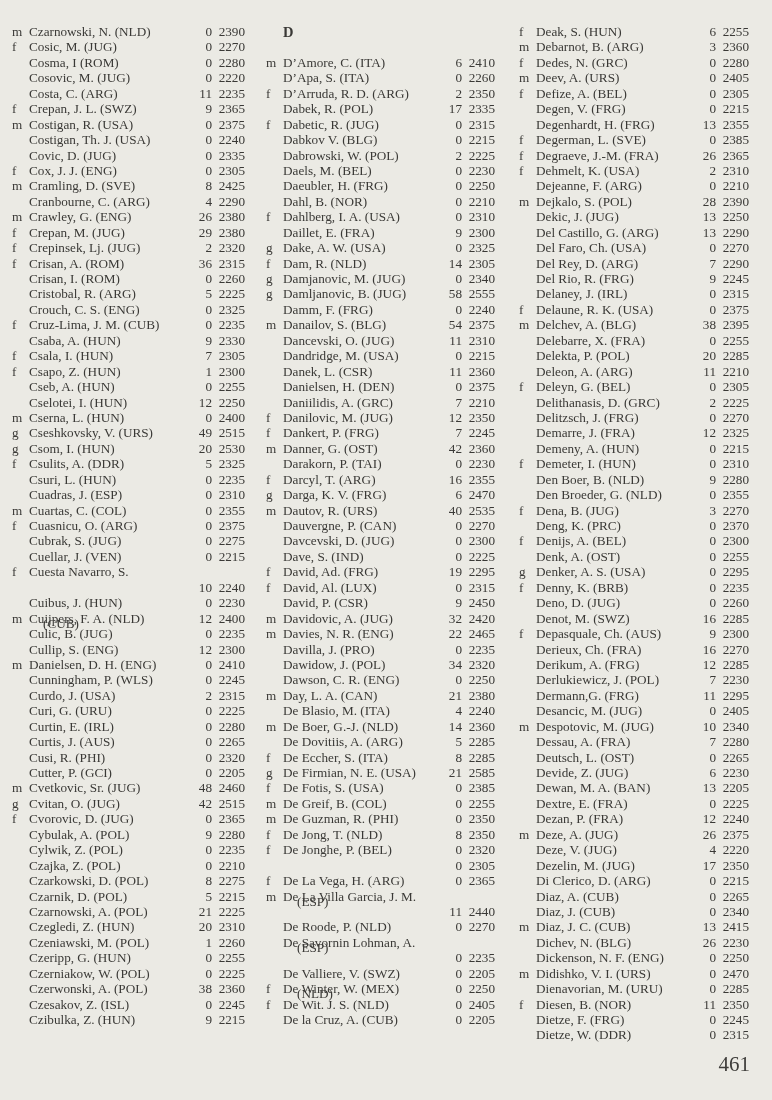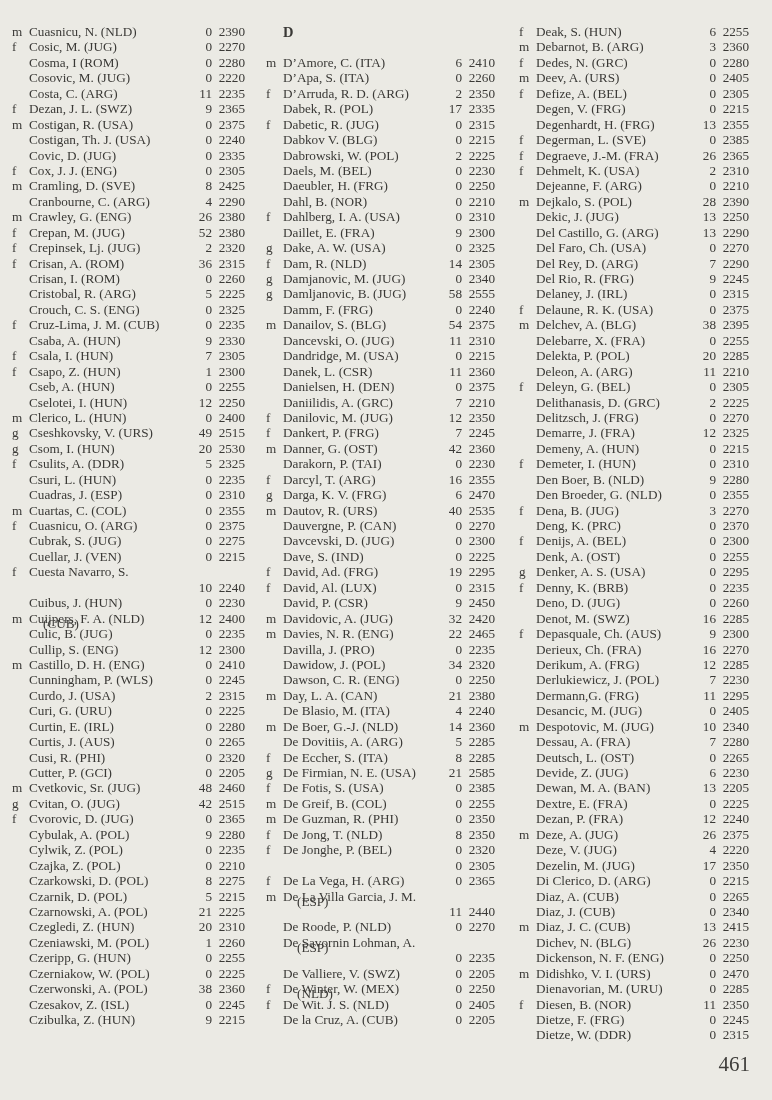--- a/index.html
+++ b/index.html
@@ -46,21 +46,21 @@
     text-align: right;
   }
 </style>
 </head>
 <body>
 
 <div class="page">
   <div class="col" id="col1">
       <div class="row">
     <span class="t">m</span>
-    <span class="n">Cuasnicu, N. (NLD)</span>
+    <span class="n">Czarnowski, N. (NLD)</span>
     <span class="g">0</span>
     <span class="r">2390</span>
   </div>
       <div class="row">
     <span class="t">f</span>
     <span class="n">Cosic, M. (JUG)</span>
     <span class="g">0</span>
     <span class="r">2270</span>
   </div>
       <div class="row">
@@ -76,21 +76,21 @@
     <span class="r">2220</span>
   </div>
       <div class="row">
     <span class="t"></span>
     <span class="n">Costa, C. (ARG)</span>
     <span class="g">11</span>
     <span class="r">2235</span>
   </div>
       <div class="row">
     <span class="t">f</span>
-    <span class="n">Dezan, J. L. (SWZ)</span>
+    <span class="n">Crepan, J. L. (SWZ)</span>
     <span class="g">9</span>
     <span class="r">2365</span>
   </div>
       <div class="row">
     <span class="t">m</span>
     <span class="n">Costigan, R. (USA)</span>
     <span class="g">0</span>
     <span class="r">2375</span>
   </div>
       <div class="row">
@@ -125,21 +125,21 @@
   </div>
       <div class="row">
     <span class="t">m</span>
     <span class="n">Crawley, G. (ENG)</span>
     <span class="g">26</span>
     <span class="r">2380</span>
   </div>
       <div class="row">
     <span class="t">f</span>
     <span class="n">Crepan, M. (JUG)</span>
-    <span class="g">52</span>
+    <span class="g">29</span>
     <span class="r">2380</span>
   </div>
       <div class="row">
     <span class="t">f</span>
     <span class="n">Crepinsek, Lj. (JUG)</span>
     <span class="g">2</span>
     <span class="r">2320</span>
   </div>
       <div class="row">
     <span class="t">f</span>
@@ -196,21 +196,21 @@
     <span class="r">2255</span>
   </div>
       <div class="row">
     <span class="t"></span>
     <span class="n">Cselotei, I. (HUN)</span>
     <span class="g">12</span>
     <span class="r">2250</span>
   </div>
       <div class="row">
     <span class="t">m</span>
-    <span class="n">Clerico, L. (HUN)</span>
+    <span class="n">Cserna, L. (HUN)</span>
     <span class="g">0</span>
     <span class="r">2400</span>
   </div>
       <div class="row">
     <span class="t">g</span>
     <span class="n">Cseshkovsky, V. (URS)</span>
     <span class="g">49</span>
     <span class="r">2515</span>
   </div>
       <div class="row">
@@ -292,21 +292,21 @@
     <span class="r">2235</span>
   </div>
       <div class="row">
     <span class="t"></span>
     <span class="n">Cullip, S. (ENG)</span>
     <span class="g">12</span>
     <span class="r">2300</span>
   </div>
       <div class="row">
     <span class="t">m</span>
-    <span class="n">Castillo, D. H. (ENG)</span>
+    <span class="n">Danielsen, D. H. (ENG)</span>
     <span class="g">0</span>
     <span class="r">2410</span>
   </div>
       <div class="row">
     <span class="t"></span>
     <span class="n">Cunningham, P. (WLS)</span>
     <span class="g">0</span>
     <span class="r">2245</span>
   </div>
       <div class="row">

